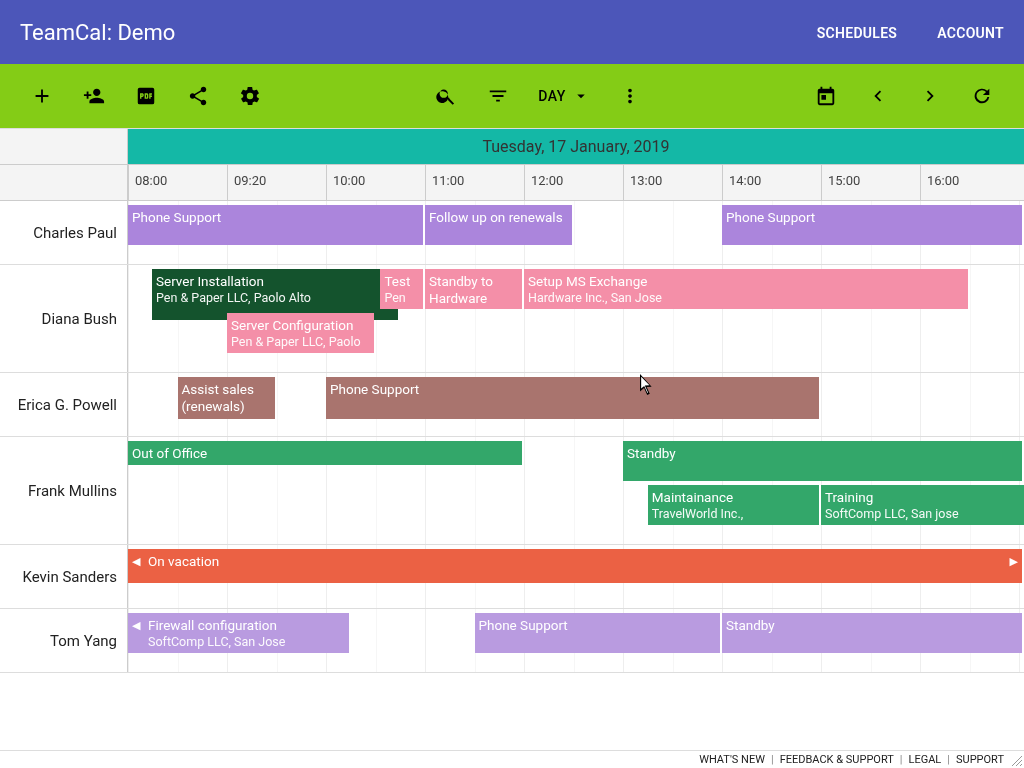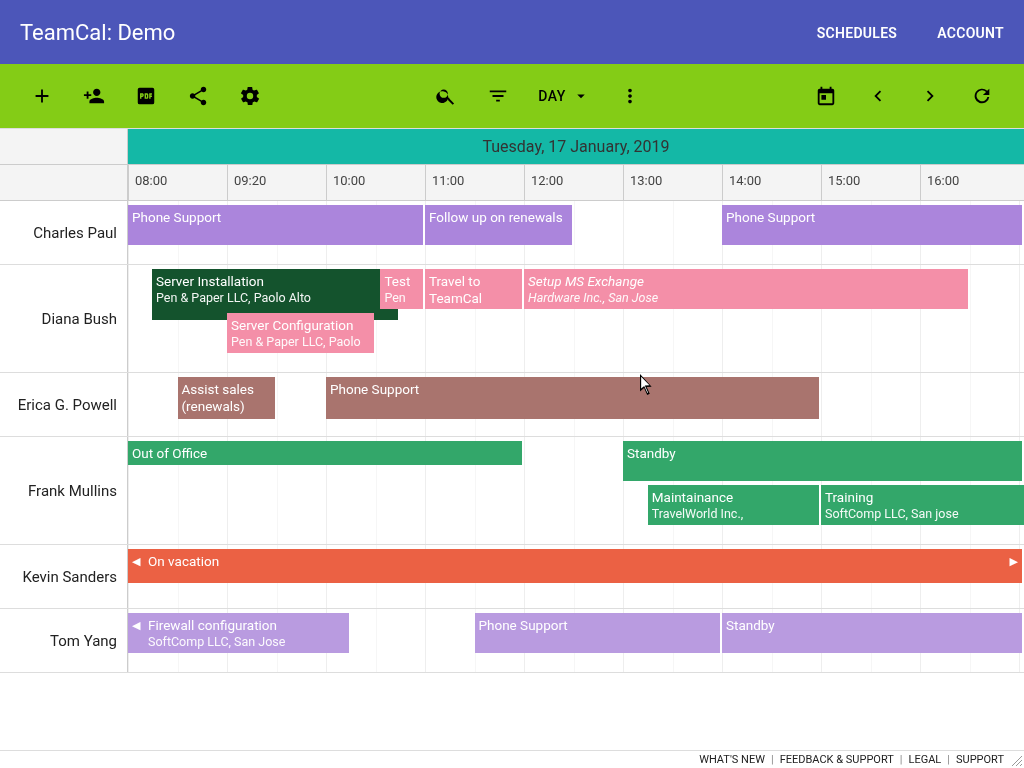--- a/index.html
+++ b/index.html
@@ -208,23 +208,23 @@
           <div class="hourline" style="left: 891px;"></div>
           <div class="event" style="left: 0px; width: 245.5px; top: 4px; height: 51px; background: #14532d; margin-left: 24px;">
             <div class="e-title">Server Installation</div>
             <div class="e-sub">Pen &amp; Paper LLC, Paolo Alto</div>
           </div>
           <div class="event" style="left: 252.45px; width: 42.55px; top: 4px; height: 40px; background: rgb(244, 143, 168);">
             <div class="e-title">Test</div>
             <div class="e-sub">Pen</div>
           </div>
           <div class="event" style="left: 297px; width: 97px; top: 4px; height: 40px; background: rgb(244, 143, 168);">
-            <div class="e-title">Travel to TeamCal</div>
-          </div>
-          <div class="event" style="left: 396px; width: 443.5px; top: 4px; height: 40px; background: rgb(244, 143, 168); font-style: italic;">
+            <div class="e-title">Standby to Hardware</div>
+          </div>
+          <div class="event" style="left: 396px; width: 443.5px; top: 4px; height: 40px; background: rgb(244, 143, 168);">
             <div class="e-title">Setup MS Exchange</div>
             <div class="e-sub">Hardware Inc., San Jose</div>
           </div>
           <div class="event" style="left: 99px; width: 146.5px; top: 48px; height: 40px; background: rgb(244, 143, 168);">
             <div class="e-title">Server Configuration</div>
             <div class="e-sub">Pen &amp; Paper LLC, Paolo</div>
           </div>
         </div>
       </div>
       <div class="row" style="height: 64px;">

